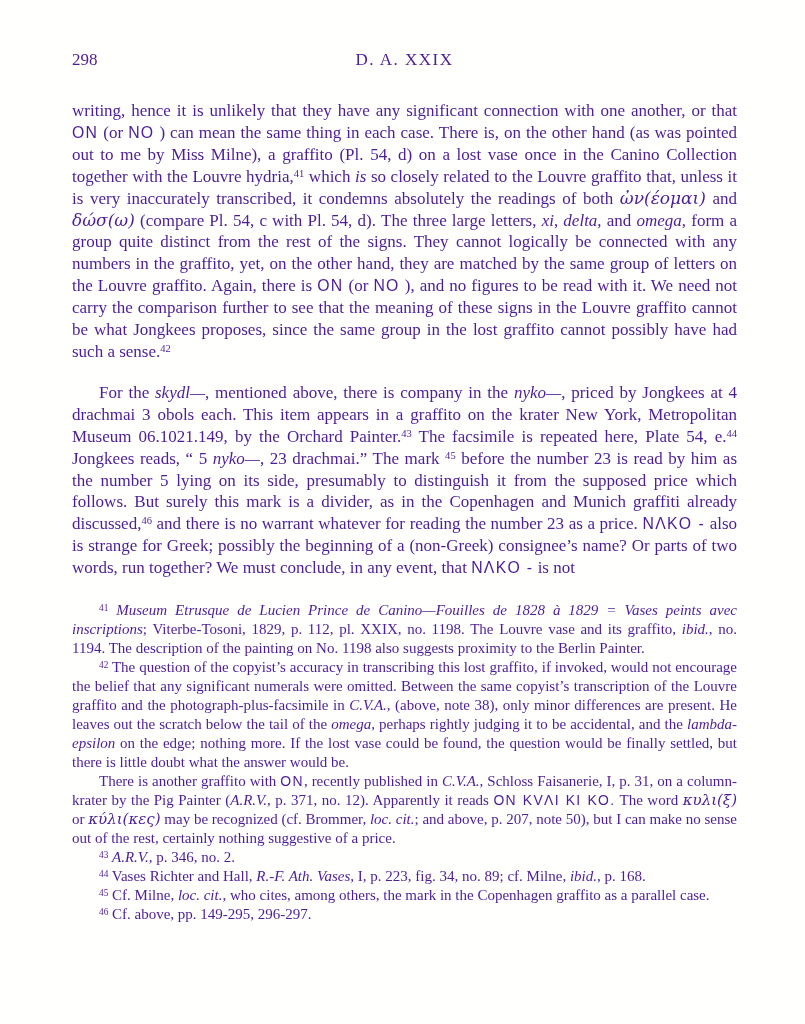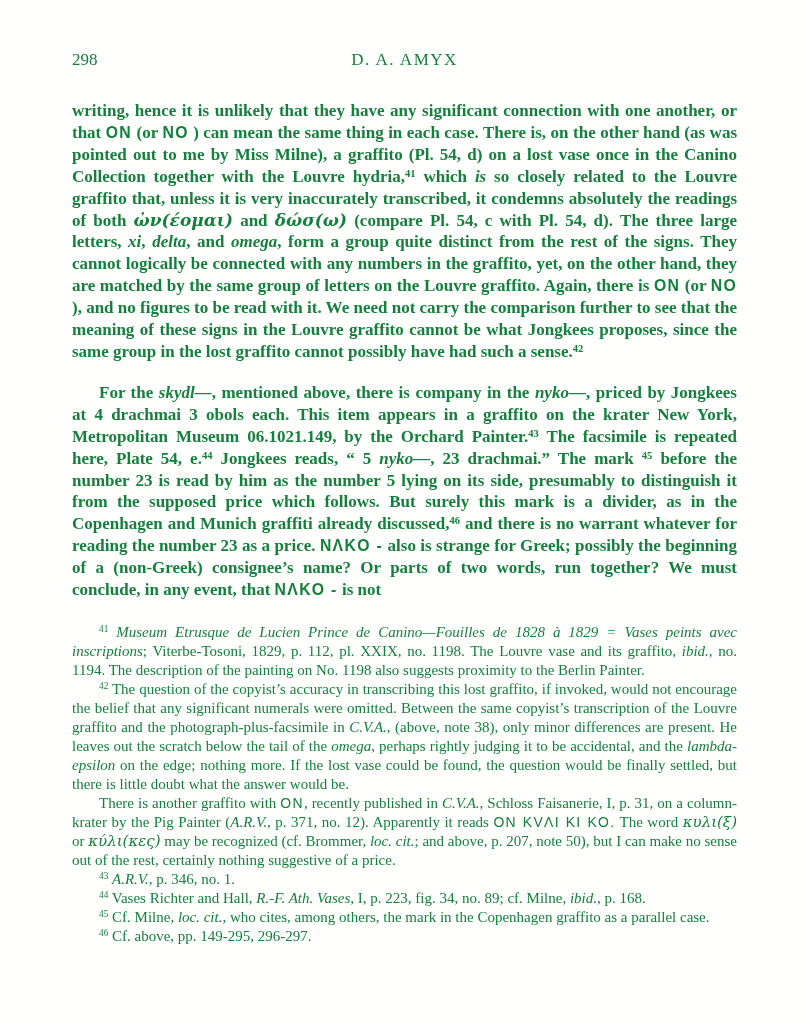--- a/index.html
+++ b/index.html
@@ -8,21 +8,21 @@
     background: #ffffff;
   }
   .page {
     position: relative;
     width: 805px;
     height: 1024px;
     box-sizing: border-box;
     background: #fffffe;
     padding: 50px 68px 0 72px;
     font-family: "Liberation Serif", "DejaVu Serif", serif;
-    color: #15803d;
+    color: #4c1d95;
     overflow: hidden;
   }
   .page-header {
     position: relative;
     height: 22px;
     text-align: center;
     font-size: 17px;
     margin-bottom: 28px;
   }
   .page-number {
@@ -31,21 +31,21 @@
     top: 0;
   }
   .running-head {
     letter-spacing: 1.5px;
   }
   .body-text {
     font-size: 17px;
     line-height: 21.9px;
     text-align: justify;
   }
-  .body-text p { margin: 0; font-weight: bold; }
+  .body-text p { margin: 0; }
   .body-text p + p { margin-top: 19px; }
   p.indent { text-indent: 27px; }
   .footnotes {
     margin-top: 22px;
     font-size: 15px;
     line-height: 19px;
     text-align: justify;
   }
   .footnotes p { margin: 0; }
   .i { font-style: italic; }
@@ -62,30 +62,30 @@
     top: -0.48em;
     vertical-align: baseline;
   }
 </style>
 </head>
 <body>
 
 <div class="page">
   <header class="page-header">
     <span class="page-number">298</span>
-    <span class="running-head">D. A. AMYX</span>
+    <span class="running-head">D. A. XXIX</span>
   </header>
 
   <main class="body-text">
       <p><span>writing, hence it is unlikely that they have any significant connection with one another, or that </span><span class="epig">ON</span><span> (or </span><span class="epig">NO</span><span> ) can mean the same thing in each case.  There is, on the other hand (as was pointed out to me by Miss Milne), a graffito (Pl. 54, d) on a lost vase once in the Canino Collection together with the Louvre hydria,</span><sup class="fn-ref">41</sup><span> which </span><span class="i">is</span><span> so closely related to the Louvre graffito that, unless it is very inaccurately transcribed, it condemns absolutely the readings of both </span><span class="g">ὠν(έομαι)</span><span> and </span><span class="g">δώσ(ω)</span><span> (compare Pl. 54, c with Pl. 54, d).  The three large letters, </span><span class="i">xi</span><span>, </span><span class="i">delta</span><span>, and </span><span class="i">omega</span><span>, form a group quite distinct from the rest of the signs.  They cannot logically be connected with any numbers in the graffito, yet, on the other hand, they are matched by the same group of letters on the Louvre graffito.  Again, there is </span><span class="epig">ON</span><span> (or </span><span class="epig">NO</span><span> ), and no figures to be read with it.  We need not carry the comparison further to see that the meaning of these signs in the Louvre graffito cannot be what Jongkees proposes, since the same group in the lost graffito cannot possibly have had such a sense.</span><sup class="fn-ref">42</sup></p>
       <p class="indent"><span>For the </span><span class="i">skydl—</span><span>, mentioned above, there is company in the </span><span class="i">nyko—</span><span>, priced by Jongkees at 4 drachmai 3 obols each.  This item appears in a graffito on the krater New York, Metropolitan Museum 06.1021.149, by the Orchard Painter.</span><sup class="fn-ref">43</sup><span>  The facsimile is repeated here, Plate 54, e.</span><sup class="fn-ref">44</sup><span>  Jongkees reads, “ 5 </span><span class="i">nyko—</span><span>, 23 drachmai.”  The mark </span><sup class="fn-ref">45</sup><span> before the number 23 is read by him as the number 5 lying on its side, presumably to distinguish it from the supposed price which follows.  But surely this mark is a divider, as in the Copenhagen and Munich graffiti already discussed,</span><sup class="fn-ref">46</sup><span> and there is no warrant whatever for reading the number 23 as a price. </span><span class="epig">NΛKO -</span><span> also is strange for Greek; possibly the beginning of a (non-Greek) consignee’s name?  Or parts of two words, run together?  We must conclude, in any event, that </span><span class="epig">NΛKO -</span><span> is not</span></p>
     </main>
 
   <section class="footnotes">
       <p class="indent"><sup class="fn-ref">41</sup><span> </span><span class="i">Museum Etrusque de Lucien Prince de Canino—Fouilles de 1828 à 1829 = Vases peints avec inscriptions</span><span>; Viterbe-Tosoni, 1829, p. 112, pl. XXIX, no. 1198.  The Louvre vase and its graffito, </span><span class="i">ibid.</span><span>, no. 1194.  The description of the painting on No. 1198 also suggests proximity to the Berlin Painter.</span></p>
       <p class="indent"><sup class="fn-ref">42</sup><span> The question of the copyist’s accuracy in transcribing this lost graffito, if invoked, would not encourage the belief that any significant numerals were omitted.  Between the same copyist’s transcription of the Louvre graffito and the photograph-plus-facsimile in </span><span class="i">C.V.A.</span><span>, (above, note 38), only minor differences are present.  He leaves out the scratch below the tail of the </span><span class="i">omega</span><span>, perhaps rightly judging it to be accidental, and the </span><span class="i">lambda-epsilon</span><span> on the edge; nothing more.  If the lost vase could be found, the question would be finally settled, but there is little doubt what the answer would be.</span></p>
       <p class="indent"><span>There is another graffito with </span><span class="epig">ON</span><span>, recently published in </span><span class="i">C.V.A.</span><span>, Schloss Faisanerie, I, p. 31, on a column-krater by the Pig Painter (</span><span class="i">A.R.V.</span><span>, p. 371, no. 12).  Apparently it reads </span><span class="epig">ON KVΛI KI KO.</span><span> The word </span><span class="g">κυλι(ξ)</span><span> or </span><span class="g">κύλι(κες)</span><span> may be recognized (cf. Brommer, </span><span class="i">loc. cit.</span><span>; and above, p. 207, note 50), but I can make no sense out of the rest, certainly nothing suggestive of a price.</span></p>
-      <p class="indent"><sup class="fn-ref">43</sup><span> </span><span class="i">A.R.V.</span><span>, p. 346, no. 1.</span></p>
+      <p class="indent"><sup class="fn-ref">43</sup><span> </span><span class="i">A.R.V.</span><span>, p. 346, no. 2.</span></p>
       <p class="indent"><sup class="fn-ref">44</sup><span> Vases Richter and Hall, </span><span class="i">R.-F. Ath. Vases</span><span>, I, p. 223, fig. 34, no. 89; cf. Milne, </span><span class="i">ibid.</span><span>, p. 168.</span></p>
       <p class="indent"><sup class="fn-ref">45</sup><span> Cf. Milne, </span><span class="i">loc. cit.</span><span>, who cites, among others, the mark in the Copenhagen graffito as a parallel case.</span></p>
       <p class="indent"><sup class="fn-ref">46</sup><span> Cf. above, pp. 149-295, 296-297.</span></p>
     </section>
 </div>
 
 </body></html>

